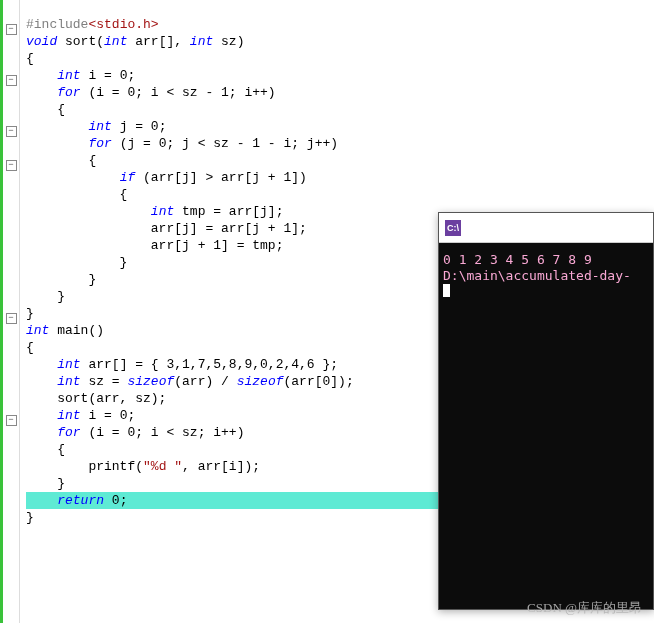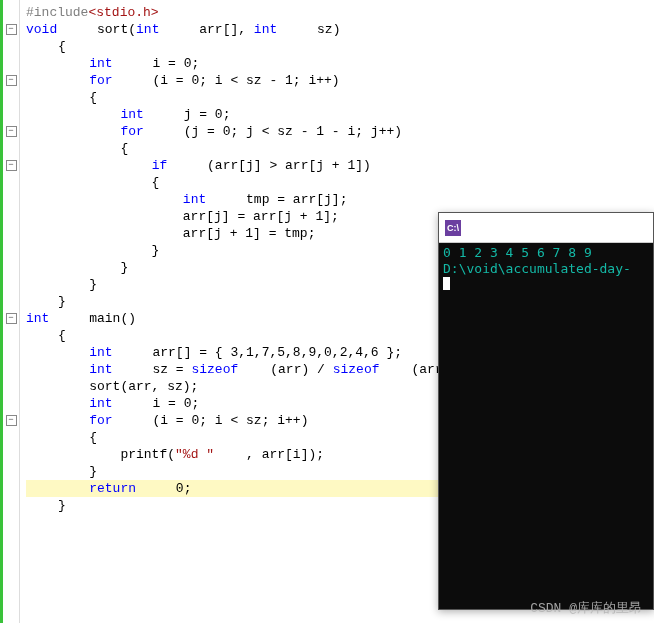--- a/index.html
+++ b/index.html
@@ -37,31 +37,31 @@
   background: #fff;
 }
 .gutter-row {
   height: 17px;
   display: flex;
   align-items: center;
   justify-content: center;
 }
 .code {
   flex: 1;
-  padding: 4px 0 0 6px;
+  padding: 16px 0 0 6px;
   line-height: 17px;
   white-space: pre;
   color: #000;
 }
-.kw { color: #0000ff; }
+.kw { color: #0000ff; font-style: italic; }
 .pp { color: #808080; }
 .inc { color: #a31515; }
 .str { color: #a31515; }
-.id { color: #000; margin-left: 32px; }
-.yellow-hl { background: #fef9c3; }
+.id { color: #000; }
+.yellow-hl { background: #5eead4; }
 
 .console {
   position: absolute;
   left: 438px;
   top: 212px;
   width: 216px;
   height: 398px;
   background: #0c0c0c;
   border: 1px solid #555;
   box-shadow: 0 2px 8px rgba(0,0,0,.3);
@@ -83,38 +83,38 @@
   background: #6b3fa0;
   margin-right: 6px;
   color: #fff;
   font-size: 9px;
   display: flex;
   align-items: center;
   justify-content: center;
   font-weight: bold;
 }
 .console-body {
-  padding: 2px 4px;
-  color: #14b8a6;
+  padding: 9px 4px;
+  color: #f9a8d4;
   font-family: "NSimSun","SimSun","Consolas",monospace;
   font-size: 13px;
   line-height: 16px;
   white-space: pre;
 }
 .cursor {
   display: inline-block;
   width: 7px;
   height: 13px;
   background: #fff;
 }
 .watermark {
   position: absolute;
   right: 12px;
   bottom: 6px;
-  font-family: Liberation Mono, monospace;
+  font-family: Liberation Serif, serif;
   font-size: 13px;
   color: rgba(180,180,180,0.9);
   pointer-events: none;
 }
 </style>
 </head>
 <body>
 
 <div class="editor">
   <div class="gutter" id="gutter">
@@ -161,16 +161,16 @@
       <div class="gutter-row"></div>
       <div class="gutter-row"></div>
     </div>
   <div class="code" id="code"><div><span class="pp">#include</span><span class="inc">&lt;stdio.h&gt;</span></div><div><span class="kw">void</span><span class="id"> sort(</span><span class="kw">int</span><span class="id"> arr[], </span><span class="kw">int</span><span class="id"> sz)</span></div><div><span class="id">{</span></div><div><span class="id">    </span><span class="kw">int</span><span class="id"> i = 0;</span></div><div><span class="id">    </span><span class="kw">for</span><span class="id"> (i = 0; i &lt; sz - 1; i++)</span></div><div><span class="id">    {</span></div><div><span class="id">        </span><span class="kw">int</span><span class="id"> j = 0;</span></div><div><span class="id">        </span><span class="kw">for</span><span class="id"> (j = 0; j &lt; sz - 1 - i; j++)</span></div><div><span class="id">        {</span></div><div><span class="id">            </span><span class="kw">if</span><span class="id"> (arr[j] &gt; arr[j + 1])</span></div><div><span class="id">            {</span></div><div><span class="id">                </span><span class="kw">int</span><span class="id"> tmp = arr[j];</span></div><div><span class="id">                arr[j] = arr[j + 1];</span></div><div><span class="id">                arr[j + 1] = tmp;</span></div><div><span class="id">            }</span></div><div><span class="id">        }</span></div><div><span class="id">    }</span></div><div><span class="id">}</span></div><div><span class="kw">int</span><span class="id"> main()</span></div><div><span class="id">{</span></div><div><span class="id">    </span><span class="kw">int</span><span class="id"> arr[] = { 3,1,7,5,8,9,0,2,4,6 };</span></div><div><span class="id">    </span><span class="kw">int</span><span class="id"> sz = </span><span class="kw">sizeof</span><span class="id">(arr) / </span><span class="kw">sizeof</span><span class="id">(arr[0]);</span></div><div><span class="id">    sort(arr, sz);</span></div><div><span class="id">    </span><span class="kw">int</span><span class="id"> i = 0;</span></div><div><span class="id">    </span><span class="kw">for</span><span class="id"> (i = 0; i &lt; sz; i++)</span></div><div><span class="id">    {</span></div><div><span class="id">        printf(</span><span class="str">"%d "</span><span class="id">, arr[i]);</span></div><div><span class="id">    }</span></div><div class="yellow-hl"><span class="id">    </span><span class="kw">return</span><span class="id"> 0;</span></div><div><span class="id">}</span></div></div>
 </div>
 
 <div class="console">
   <div class="console-title">
     <div class="console-icon">C:\</div>
   </div>
-  <div class="console-body" id="console-body"><div>0 1 2 3 4 5 6 7 8 9</div><div>D:\void\accumulated-day-</div><div><span class="cursor"></span></div></div>
+  <div class="console-body" id="console-body"><div>0 1 2 3 4 5 6 7 8 9</div><div>D:\main\accumulated-day-</div><div><span class="cursor"></span></div></div>
 </div>
 
 <div class="watermark">CSDN @库库的里昂</div>
 
 </body></html>

